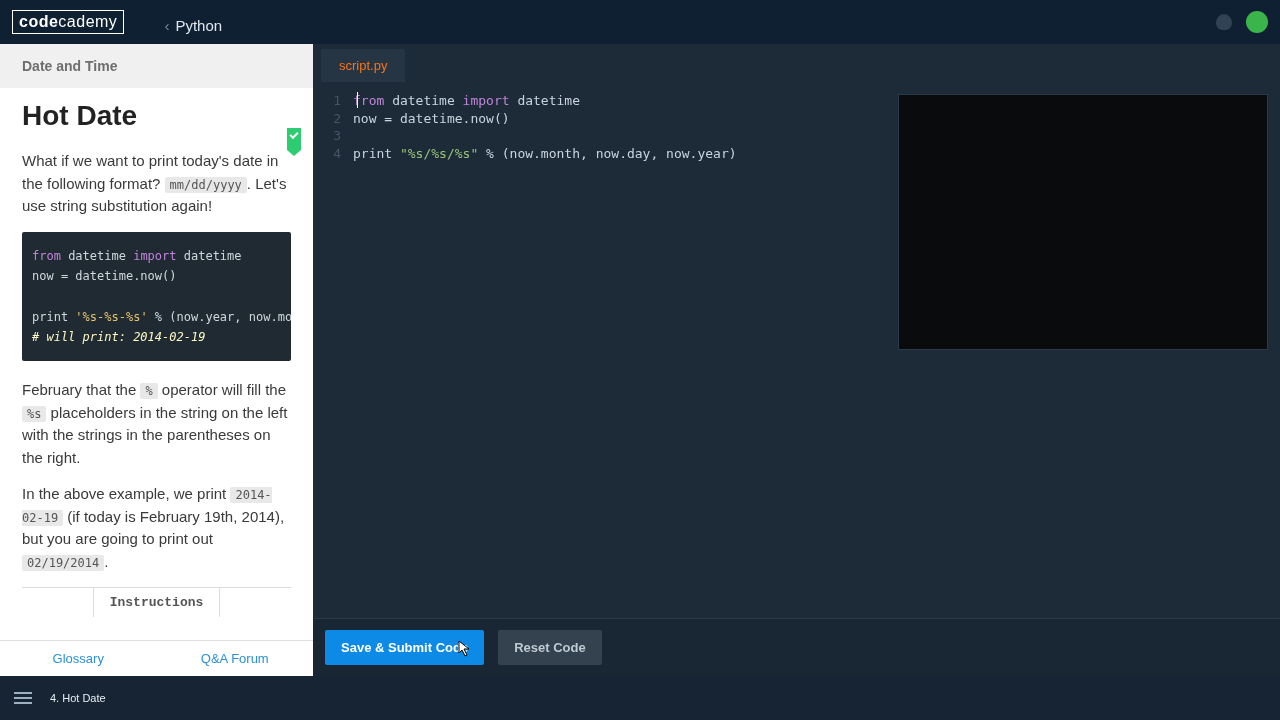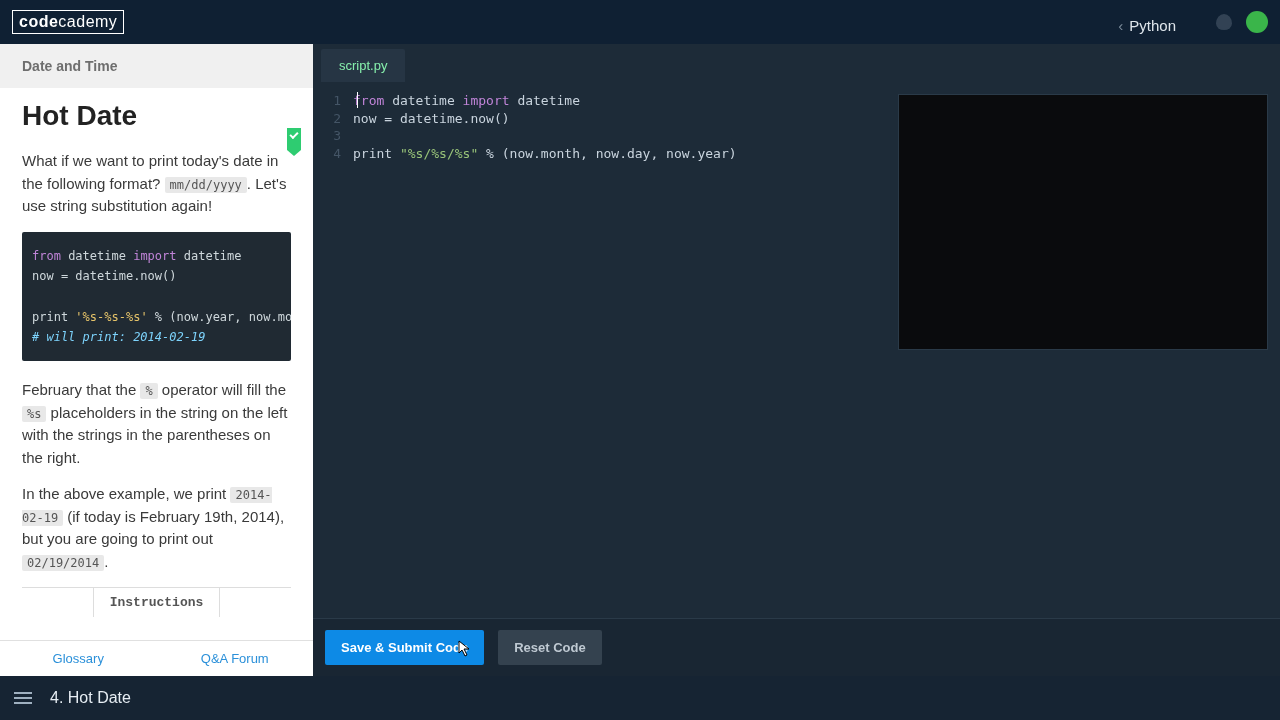--- a/index.html
+++ b/index.html
@@ -1,21 +1,21 @@
 <!DOCTYPE html>
 <html><head>
 <meta charset="utf-8">
 <style>
 * { margin: 0; padding: 0; box-sizing: border-box; }
 body { font-family: -apple-system, BlinkMacSystemFont, "Segoe UI", Helvetica, Arial, sans-serif; background: #0f2033; width: 1280px; height: 720px; overflow: hidden; color: #333; }
 
 .topbar { height: 44px; background: #0f2033; display: flex; align-items: center; padding: 0 12px; gap: 40px; }
 .logo { border: 1px solid #fff; padding: 2px 6px; color: #fff; font-weight: 300; font-size: 16px; letter-spacing: 0.5px; }
 .logo b { font-weight: 700; }
-.course-name { flex: 1; text-align: right; color: #dfe6ec; font-size: 15px; margin-top: 6px; }
+.course-name { flex: 1; text-align: left; color: #dfe6ec; font-size: 15px; margin-top: 6px; }
 .course-name .chev { color: #7a8a99; margin-right: 6px; }
 .top-icons { display: flex; gap: 14px; align-items: center; }
 .bell-icon { width: 16px; height: 16px; background: #4a5a6a; border-radius: 50% 50% 50% 50% / 60% 60% 40% 40%; opacity: 0.6; }
 .avatar { width: 22px; height: 22px; border-radius: 50%; background: #3ab54a; }
 
 .main { display: flex; height: 632px; }
 
 .left { width: 313px; background: #fff; display: flex; flex-direction: column; position: relative; }
 .lesson-header { background: #f0f0f0; padding: 14px 22px; color: #6e6e6e; font-weight: 600; font-size: 14px; position: relative; }
 .bookmark { position: absolute; top: 84px; right: 12px; width: 14px; height: 22px; background: #2ecc71; }
@@ -23,52 +23,52 @@
 .bookmark .check { position:absolute; top:4px; left:3px; width:8px; height:5px; border-left:2px solid #fff; border-bottom:2px solid #fff; transform:rotate(-45deg); }
 
 .lesson-body { padding: 0 22px 0 22px; overflow: hidden; flex: 1; color: #3a3a3a; }
 .lesson-body h1 { font-size: 28px; font-weight: 700; margin: 12px 0 18px; color: #222; }
 .lesson-body p { font-size: 15px; line-height: 1.5; margin-bottom: 14px; }
 .inline-code { font-family: Menlo, Consolas, monospace; font-size: 12px; background: #e8e8e8; padding: 1px 5px; border-radius: 2px; color: #555; text-align: center; }
 
 .code-block { background: #202a33; color: #cfd8dc; font-family: Menlo, Consolas, monospace; font-size: 12px; padding: 14px 10px; margin: 8px 0 18px; line-height: 1.7; white-space: pre; overflow: hidden; border-radius: 2px; }
 .code-block .kw { color: #c084d8; }
 .code-block .str { color: #e6c46a; }
-.code-block .cmt { color: #7dd3fc; font-style: italic; }
+.code-block .cmt { color: #fef9c3; font-style: italic; }
 
 .instructions-tab { border-top: 1px solid #ddd; text-align:center;font-family:Liberation Mono, monospace; }
 .instructions-tab span { display:inline-block; background:#fff; border:1px solid #ddd; border-bottom:none; padding:7px 16px; font-size:13px; font-weight:600; color:#555; position:relative; top:-1px; }
 
 .left-footer { border-top:1px solid #e0e0e0; display:flex; height:36px; }
 .left-footer a { flex:1; text-align:center; font-size:13px; color:#2b90d9; line-height:36px; text-decoration:none; }
 
 .right { flex:1; display:flex; flex-direction:column; background:#1d2b38; position: relative; }
 .editor-tabs { height:38px; display:flex; align-items:flex-end; padding-left:8px; }
-.editor-tab { background:#263544; color:#86efac; font-size:13px; padding:9px 18px; border-radius:2px 2px 0 0; }
+.editor-tab { background:#263544; color:#f97316; font-size:13px; padding:9px 18px; border-radius:2px 2px 0 0; }
 
 .editor { flex:1; background:#1d2b38; font-family: Menlo, Consolas, monospace; font-size:13px; padding:10px 0 0 0; color:#c9d4de; position:relative; }
 .editor .line { display:flex; line-height:1.35; }
 .editor .gutter { width:40px; text-align:right; padding-right:12px; color:#445566; user-select:none; }
 .editor .code { white-space: pre; }
 .editor .kw { color:#c084d8; }
 .editor .str { color:#98c379; }
 .editor .cursor { position:absolute; left:44px; top:10px; width:1px; height:16px; background:#fff; }
 
 .terminal { position:absolute; top:12px; right:12px; width:370px; height:256px; background:#0a0b0d; border:1px solid #2a3a48; }
 
 .action-bar { height:58px; background:#192633; border-top:1px solid #2a3a48; display:flex; align-items:center; padding:0 12px; gap:14px; }
 .btn { border:none; padding:10px 16px; font-size:13px; font-weight:600; border-radius:2px; cursor:pointer; }
 .btn-primary { background:#0d8ae6; color:#fff; }
 .btn-secondary { background:#34424f; color:#bfc9d2; }
 .cursor-pointer { position: fixed; width: 16px; height: 18px; pointer-events: none; }
 
 .bottombar { height:44px; background:#162433; display:flex; align-items:center; padding:0 14px; color:#e6edf3; }
 .hamburger { display:flex; flex-direction:column; gap:3px; margin-right:18px; }
 .hamburger span { width:18px; height:2px; background:#9fb0c0; }
-.step-label { font-size:16px; }
+.step-label { font-size:11px; }
 </style>
 </head>
 <body>
 
 <div class="topbar">
   <div class="logo"><b>code</b><span>cademy</span></div>
   <div class="course-name"><span class="chev">‹</span><span>Python</span></div>
   <div class="top-icons">
     <div class="bell-icon"></div>
     <div class="avatar"></div>

